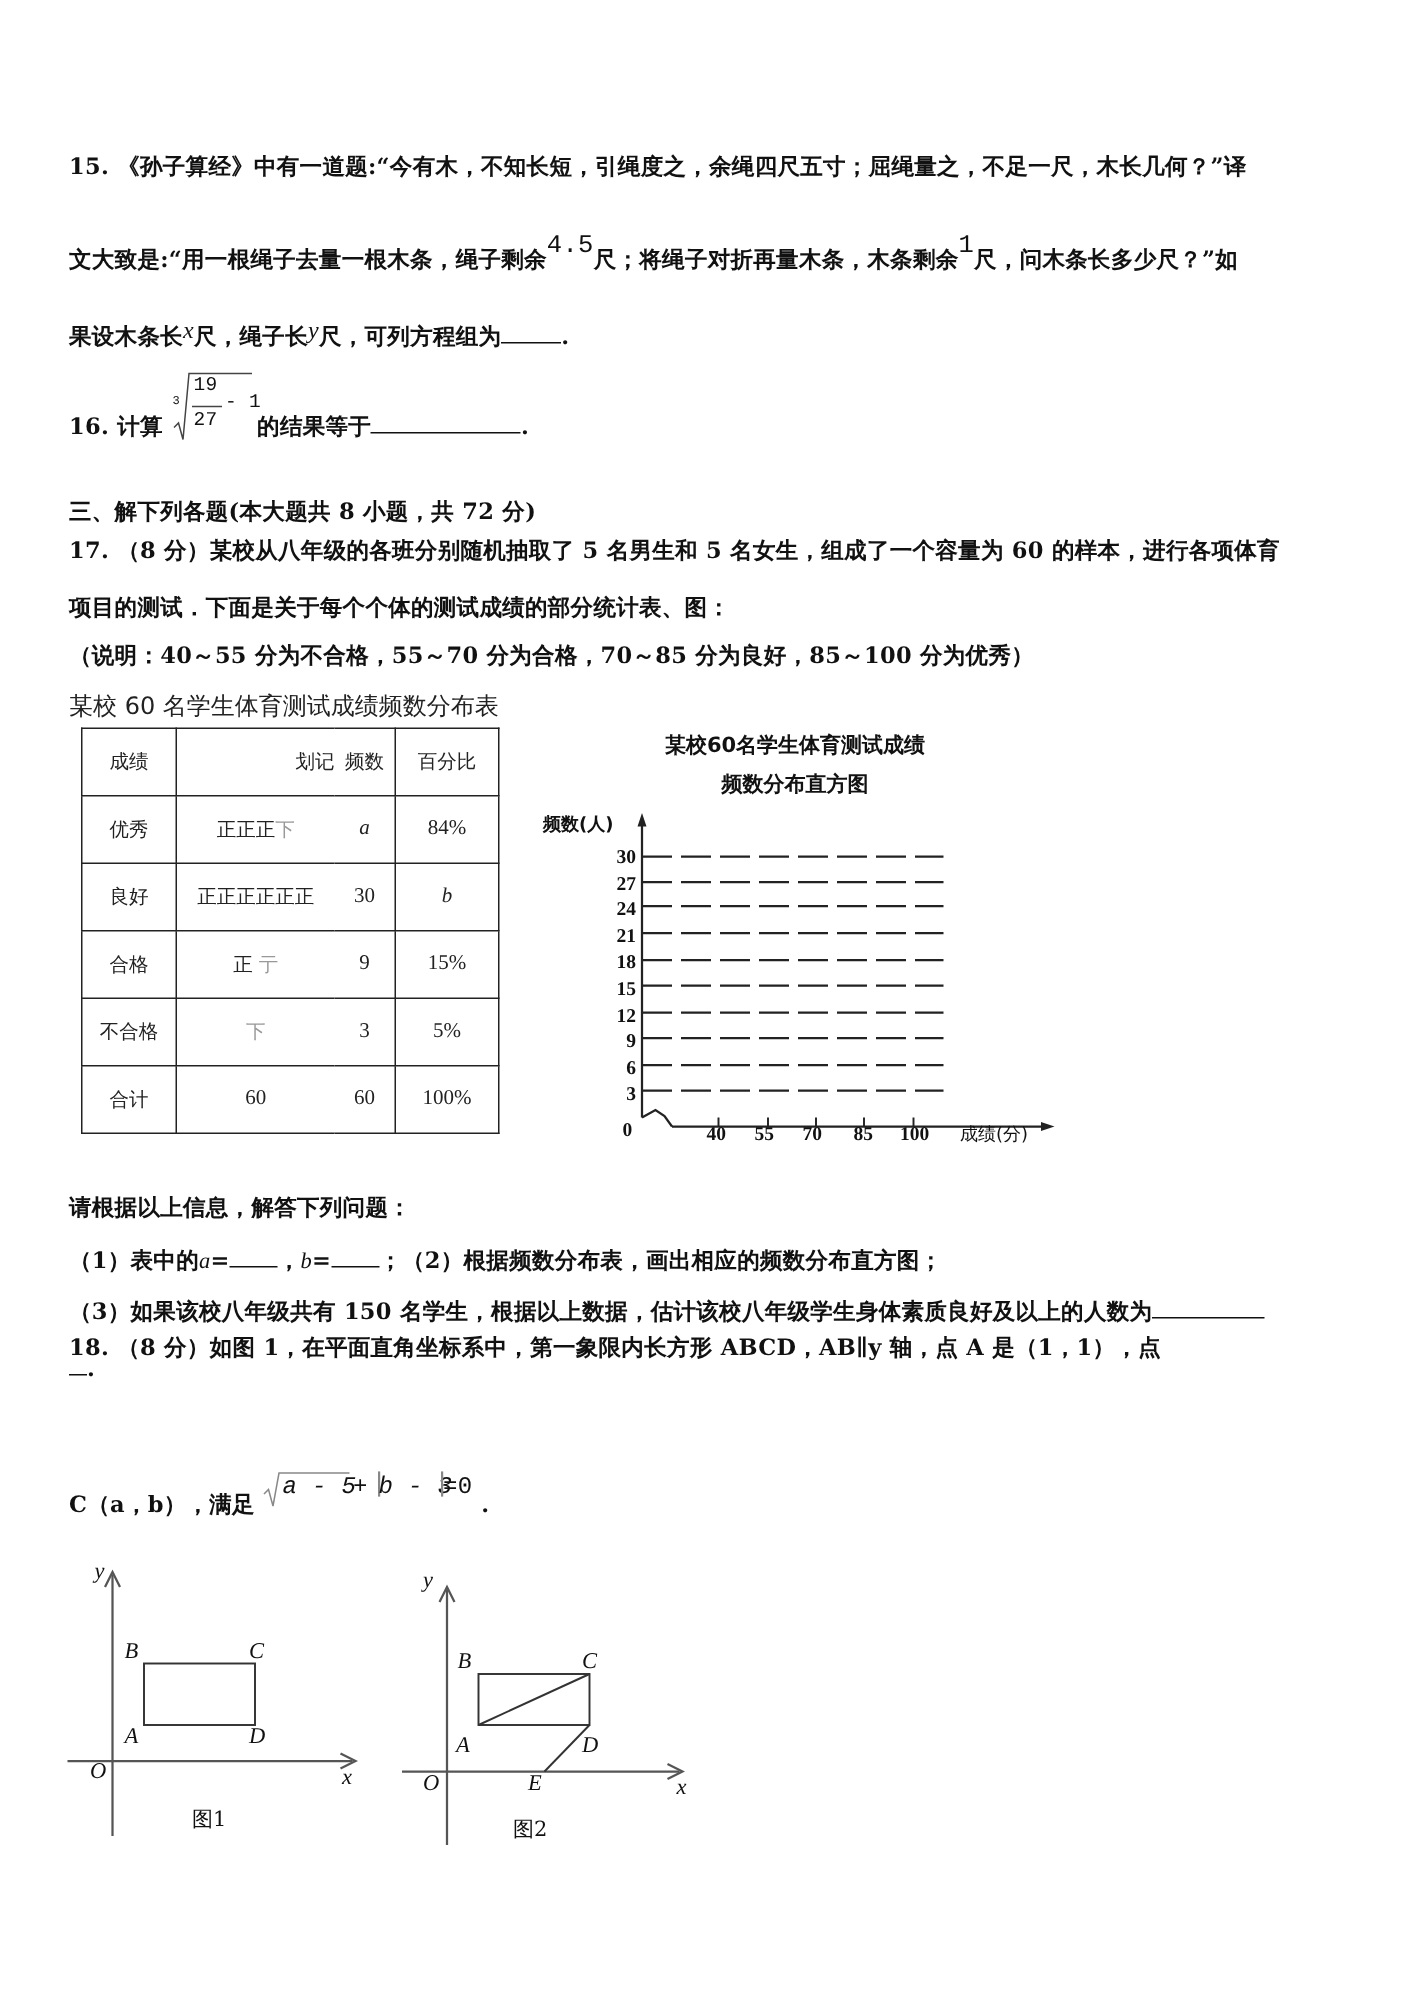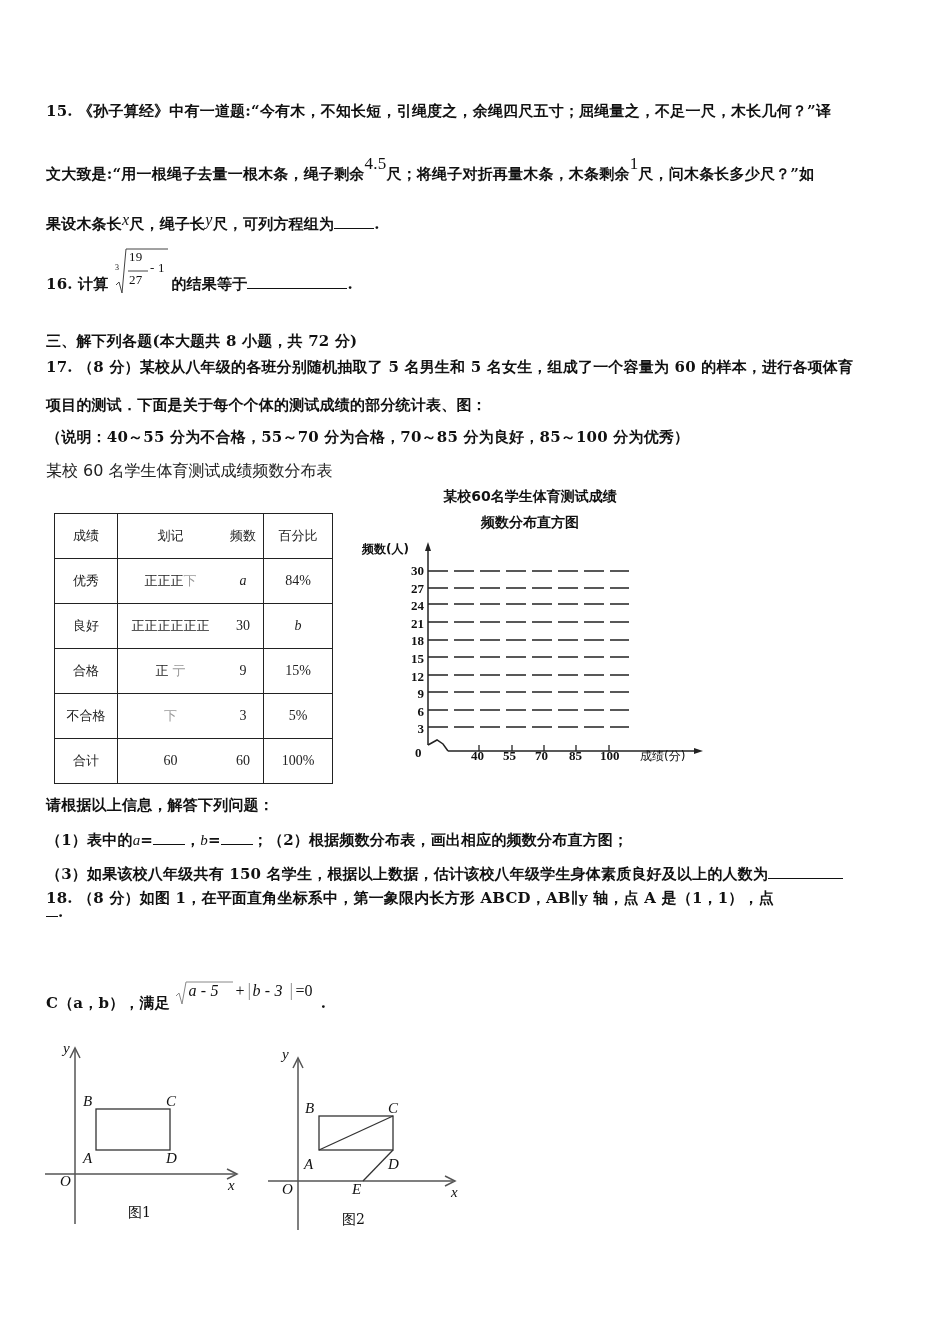--- a/index.html
+++ b/index.html
@@ -1,26 +1,26 @@
 <!DOCTYPE html>
 <html><head>
 <meta charset="utf-8">
 <style>
   html, body { margin: 0; padding: 0; background: #ffffff; }
   body { width: 950px; height: 1344px; position: relative; overflow: hidden;
          font-family: "DejaVu Serif", "Liberation Serif", serif; color: #111; }
   .abs { position: absolute; }
   .line { position: absolute; left: 46px; font-size: 15px; font-weight: bold; white-space: nowrap; letter-spacing: 0.2px; }
   .math { font-family: "Liberation Serif", serif; font-weight: normal; font-style: italic; }
-  .mathn { font-family: Liberation Serif, serif; font-weight: normal; text-align: center; }
+  .mathn { font-family: Liberation Mono, monospace; font-weight: normal; text-align: center; }
   .sup { position: relative; top: -10px; font-size: 17px; }
   .blank { display: inline-block; border-bottom: 1.5px solid #111; height: 14px; vertical-align: baseline; }
   
   .tbl-title { position: absolute; left: 46px; top: 461px; font-size: 16px; font-family: "DejaVu Sans", sans-serif; font-weight: normal; color: #222; }
-  table.freq { position: absolute; left: 54px; top: 513px; border-collapse: collapse;
+  table.freq { position: absolute; left: 54px; top: 485px; border-collapse: collapse;
                font-family: "DejaVu Sans", sans-serif; font-size: 13px; color: #222; }
   table.freq td { border: 1.5px solid #222; height: 44px; text-align: center; padding: 0; }
   table.freq td.sub { border-left: none; }
   table.freq td.tl { border-right: none; }
   .tally-light { color: #999; }
   .num { font-family: "Liberation Serif", serif; font-size: 14px; }
   .chart-title { position: absolute; font-family: "DejaVu Sans", sans-serif; font-weight: bold; font-size: 14px; text-align: center; width: 260px; left: 400px; }
   .fig-label { position: absolute; font-family: "DejaVu Serif", serif; font-size: 14px; }
 </style>
 </head>
@@ -53,21 +53,21 @@
 
 <div class="line" style="top:358px;text-align:center;">17. （8 分）某校从八年级的各班分别随机抽取了 5 名男生和 5 名女生，组成了一个容量为 60 的样本，进行各项体育</div>
 <div class="line" style="top:396px;">项目的测试．下面是关于每个个体的测试成绩的部分统计表、图：</div>
 <div class="line" style="top:428px;">（说明：40～55 分为不合格，55～70 分为合格，70～85 分为良好，85～100 分为优秀）</div>
 
 <div class="tbl-title">某校 60 名学生体育测试成绩频数分布表</div>
 <table class="freq">
   <tbody>
       <tr>
     <td style="width:62px;">成绩</td>
-    <td class="tl" style="width:105px;">划记</td>
+    <td class="tl" style="width:105px;text-align:right;">划记</td>
     <td class="sub" style="width:40px;">频数</td>
     <td style="width:68px;">百分比</td>
   </tr>
   <tr>
     <td>优秀</td>
     <td class="tl"><span>正正正</span><span class="tally-light">下</span></td>
     <td class="sub num" style="font-style:italic;">a</td>
     <td class="num">84%</td>
   </tr>
   <tr>

